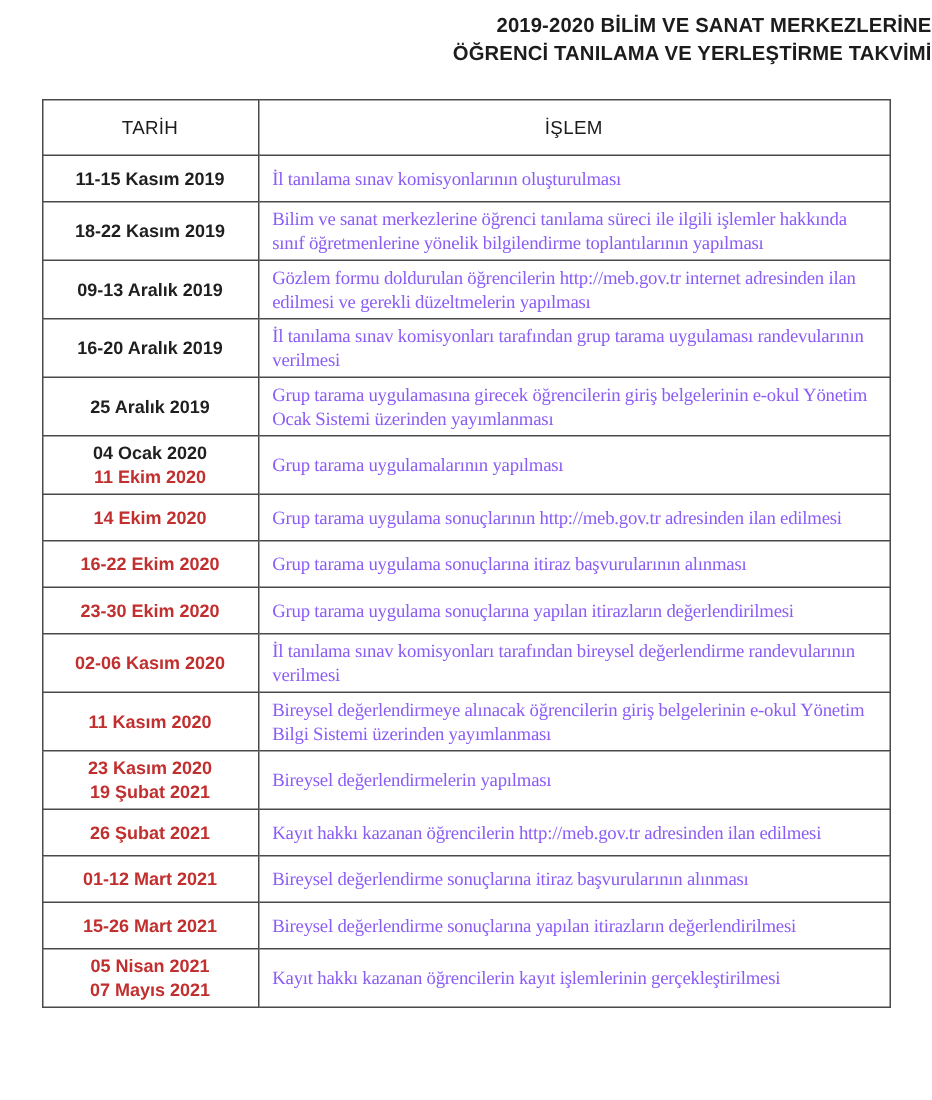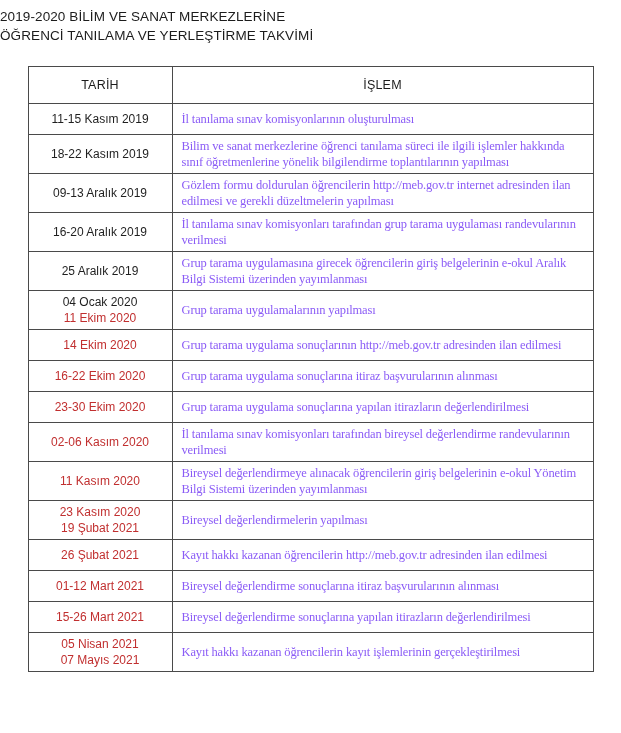--- a/index.html
+++ b/index.html
@@ -14,22 +14,22 @@
     font-family: "Liberation Sans", "DejaVu Sans", sans-serif;
     color: #1f1f1f;
     -webkit-font-smoothing: antialiased;
   }
   .page {
     width: 621px;
     padding-top: 7px;
     box-sizing: border-box;
   }
   .doc-title {
-    text-align: left;
-    font-weight: normal;
+    text-align: right;
+    font-weight: bold;
     font-size: 13.5px;
     line-height: 19px;
     color: #1c1c1c;
     letter-spacing: 0.1px;
   }
   table.schedule {
     border-collapse: collapse;
     width: 565px;
     margin: 21px auto 0 auto;
     table-layout: fixed;
@@ -45,21 +45,21 @@
     font-size: 12.5px;
     font-weight: normal;
     color: #1c1c1c;
     text-align: center;
     padding: 11px 4px;
     letter-spacing: 0.2px;
   }
   td.date-cell {
     text-align: center;
     vertical-align: middle;
-    font-weight: normal;
+    font-weight: bold;
     font-size: 12px;
     line-height: 16px;
     padding: 3px 2px;
     height: 31px;
     color: #1f1f1f;
   }
   td.date-cell .date-line.red {
     color: var(--date-red, #c12f2f);
   }
   td.process-cell {
@@ -115,21 +115,21 @@
         <tr>
           <td class="date-cell">
             <div class="date-line">16-20 Aralık 2019</div>
           </td>
           <td class="process-cell">İl tanılama sınav komisyonları tarafından grup tarama uygulaması randevularının verilmesi</td>
         </tr>
         <tr>
           <td class="date-cell">
             <div class="date-line">25 Aralık 2019</div>
           </td>
-          <td class="process-cell">Grup tarama uygulamasına girecek öğrencilerin giriş belgelerinin e-okul Aralık Bilgi Sistemi üzerinden yayımlanması</td>
+          <td class="process-cell">Grup tarama uygulamasına girecek öğrencilerin giriş belgelerinin e-okul Yönetim Ocak Sistemi üzerinden yayımlanması</td>
         </tr>
         <tr>
           <td class="date-cell">
             <div class="date-line">04 Ocak 2020</div>
             <div class="date-line red">11 Ekim 2020</div>
           </td>
           <td class="process-cell">Grup tarama uygulamalarının yapılması</td>
         </tr>
         <tr>
           <td class="date-cell">

